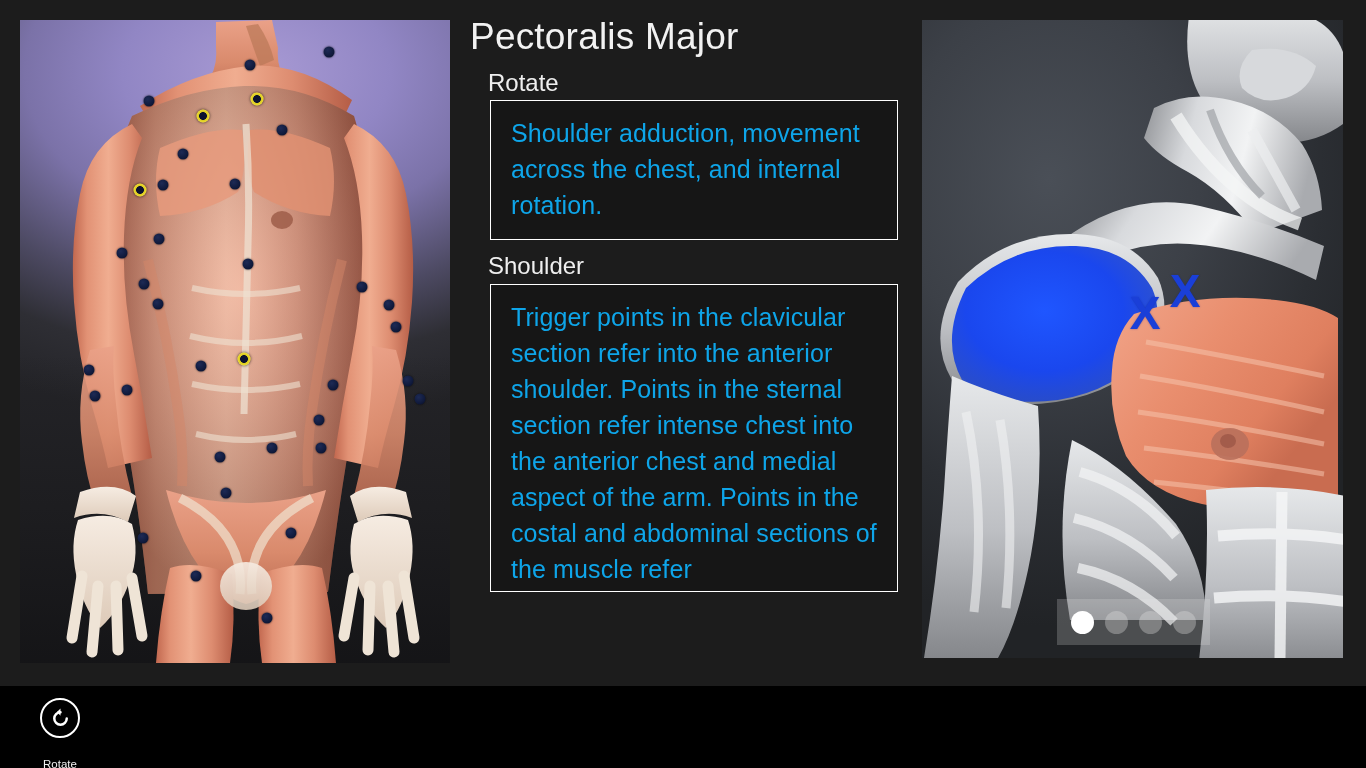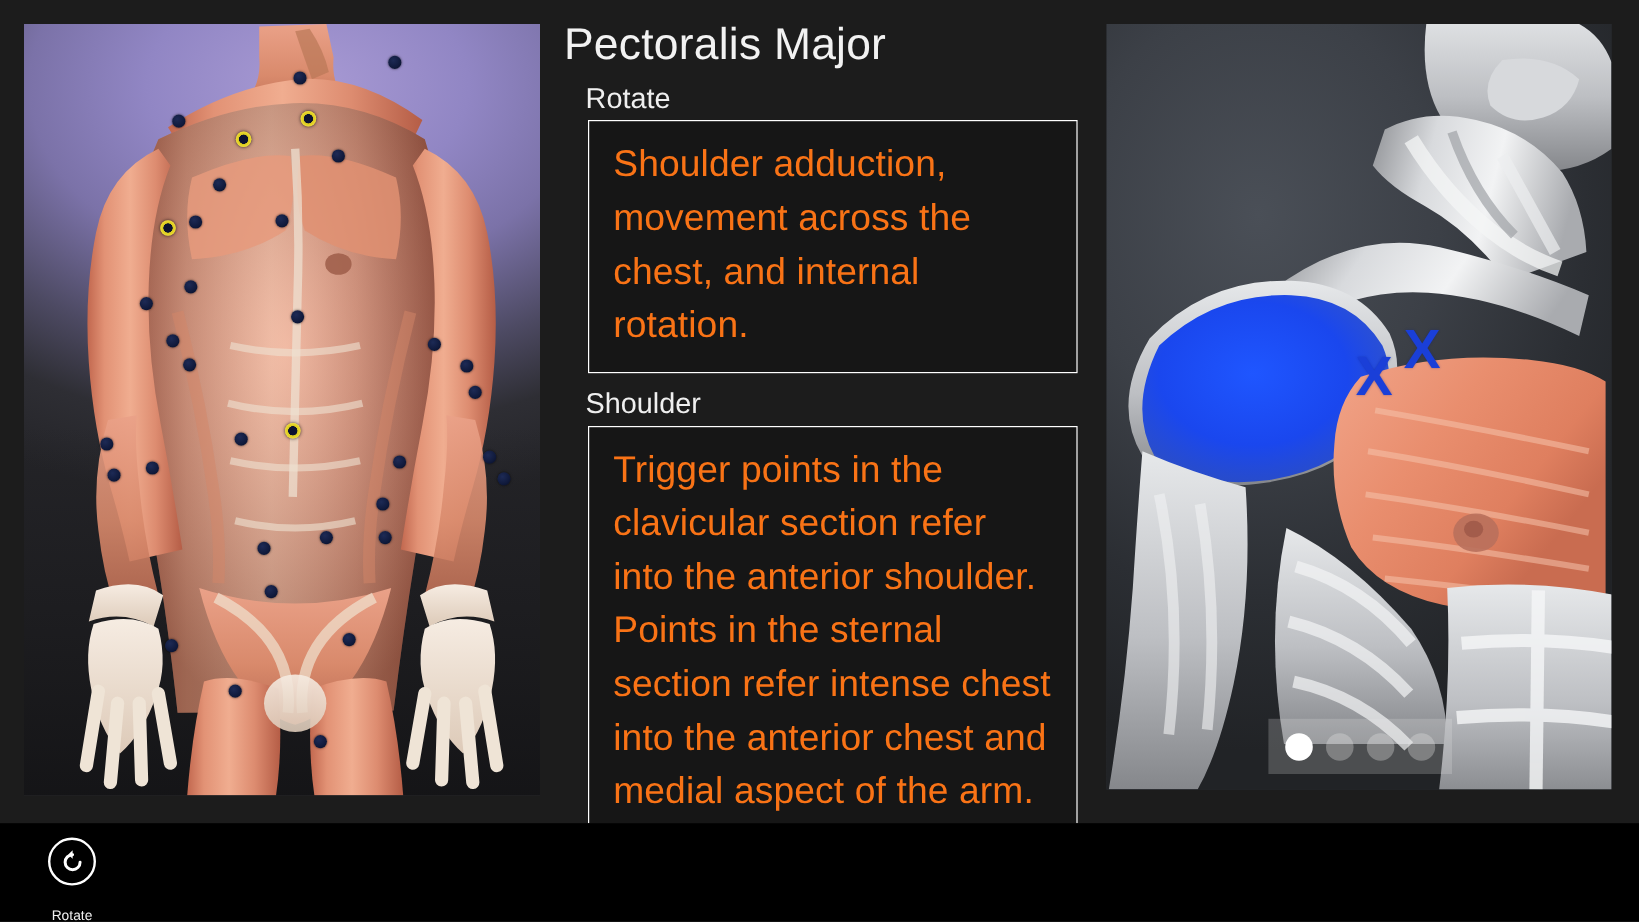--- a/index.html
+++ b/index.html
@@ -90,22 +90,22 @@
     line-height: 1.15;
   }
   .info-box {
     margin-left: 20px;
     width: 408px;
     border: 1px solid #ffffff;
     background: #161616;
     padding: 14px 18px 16px 20px;
   }
   .info-box p {
-    color: #f97316;
-    font-size: 31px;
+    color: #0ea5e9;
+    font-size: 25px;
     font-weight: 300;
     line-height: 1.44;
     letter-spacing: .1px;
   }
   #referral-box { padding-bottom: 4px; }
 
   
   .right-panel {
     position: absolute;
     left: 922px;

